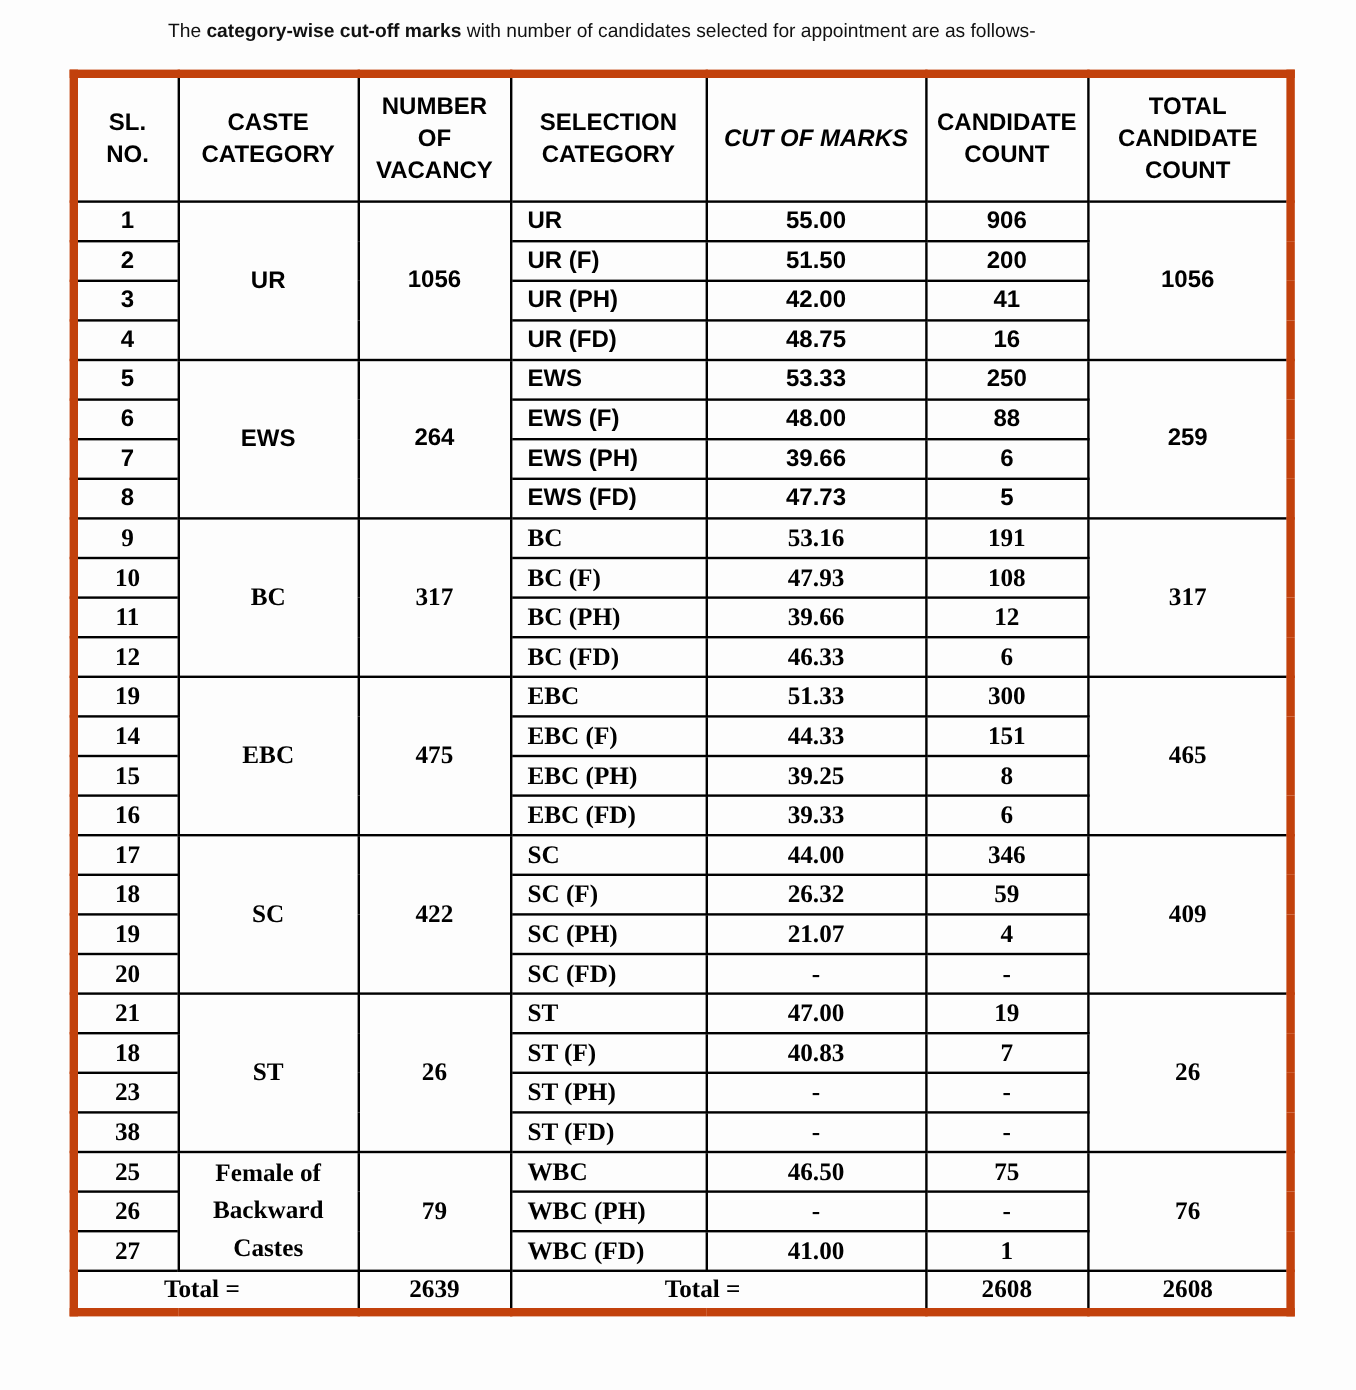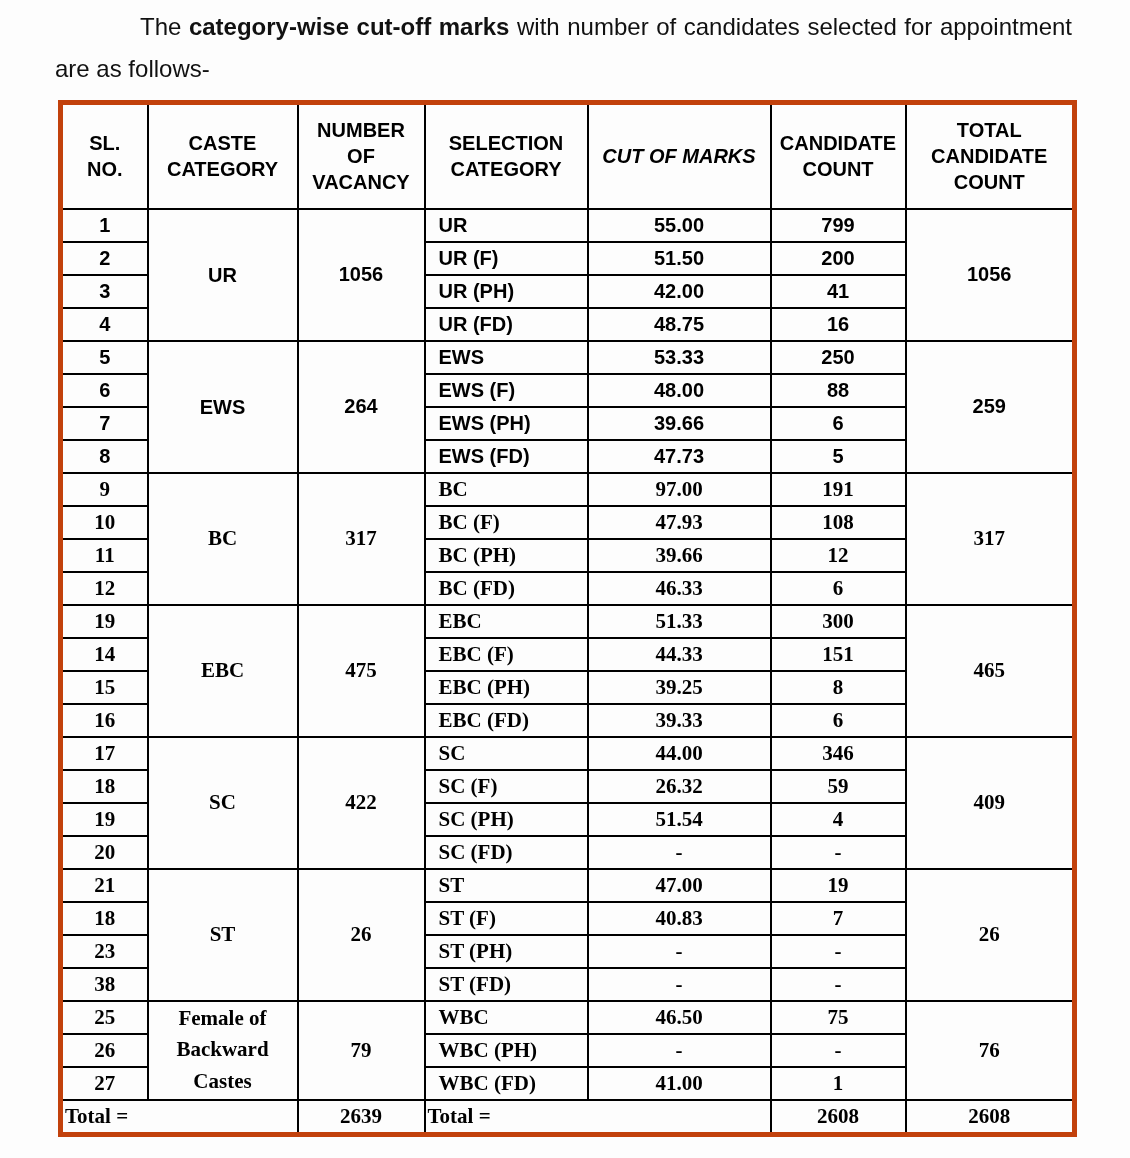--- a/index.html
+++ b/index.html
@@ -13,33 +13,33 @@
   }
   .page {
     width: 1130px;
     min-height: 1158px;
     background: #fdfdfd;
     padding-top: 6px;
   }
   .intro {
     margin: 0 58px 0 55px;
     width: 1017px;
-    font-size: 24px;
+    font-size: 16px;
     line-height: 42px;
     text-align: justify;
     text-indent: 85px;
     color: #111;
   }
   .intro b { font-weight: 700; }
   table.cutoff {
     border-collapse: collapse;
     table-layout: fixed;
     width: 1014px;
     margin: 10px 0 0 58px;
-    border: 5px solid #c2410c;
+    border: 7px solid #c2410c;
   }
   th, td {
     border: 2px solid #000;
     padding: 0 2px;
     overflow: hidden;
   }
   thead th {
     height: 106px;
     font-family: "Liberation Sans", sans-serif;
     font-weight: 700;
@@ -58,21 +58,21 @@
   }
   .serif-row td {
     font-family: "Liberation Serif", serif;
     font-weight: 700;
     font-size: 21px;
   }
   td.c { text-align: center; }
   td.sel { text-align: left; padding-left: 13px; }
   td.caste { white-space: pre-line; line-height: 1.5; }
   tfoot td { height: 35px; vertical-align: middle; }
-  td.total-label { text-align: left; padding-right: 28px; }
+  td.total-label { text-align: center; padding-right: 28px; }
 </style>
 </head>
 <body>
 
 <div class="page">
 
   <p class="intro"><span>The </span><b>category-wise cut-off marks</b><span> with number of candidates selected for appointment are as follows-</span></p>
 
   <table class="cutoff">
     <colgroup>
@@ -103,21 +103,21 @@
 COUNT</th>
       </tr>
     </thead>
     <tbody id="tbody">
         <tr class="sans-row">
           <td class="c">1</td>
           <td class="c caste" rowspan="4">UR</td>
           <td class="c" rowspan="4">1056</td>
           <td class="sel">UR</td>
           <td class="c">55.00</td>
-          <td class="c">799</td>
+          <td class="c">906</td>
           <td class="c" rowspan="4">1056</td>
         </tr>
         <tr class="sans-row">
           <td class="c">2</td>
           <td class="sel">UR (F)</td>
           <td class="c">51.50</td>
           <td class="c">200</td>
         </tr>
         <tr class="sans-row">
           <td class="c">3</td>
@@ -156,21 +156,21 @@
           <td class="c">8</td>
           <td class="sel">EWS (FD)</td>
           <td class="c">47.73</td>
           <td class="c">5</td>
         </tr>
         <tr class="serif-row">
           <td class="c">9</td>
           <td class="c caste" rowspan="4">BC</td>
           <td class="c" rowspan="4">317</td>
           <td class="sel">BC</td>
-          <td class="c">97.00</td>
+          <td class="c">53.16</td>
           <td class="c">191</td>
           <td class="c" rowspan="4">317</td>
         </tr>
         <tr class="serif-row">
           <td class="c">10</td>
           <td class="sel">BC (F)</td>
           <td class="c">47.93</td>
           <td class="c">108</td>
         </tr>
         <tr class="serif-row">
@@ -223,21 +223,21 @@
         </tr>
         <tr class="serif-row">
           <td class="c">18</td>
           <td class="sel">SC (F)</td>
           <td class="c">26.32</td>
           <td class="c">59</td>
         </tr>
         <tr class="serif-row">
           <td class="c">19</td>
           <td class="sel">SC (PH)</td>
-          <td class="c">51.54</td>
+          <td class="c">21.07</td>
           <td class="c">4</td>
         </tr>
         <tr class="serif-row">
           <td class="c">20</td>
           <td class="sel">SC (FD)</td>
           <td class="c">-</td>
           <td class="c">-</td>
         </tr>
         <tr class="serif-row">
           <td class="c">21</td>

